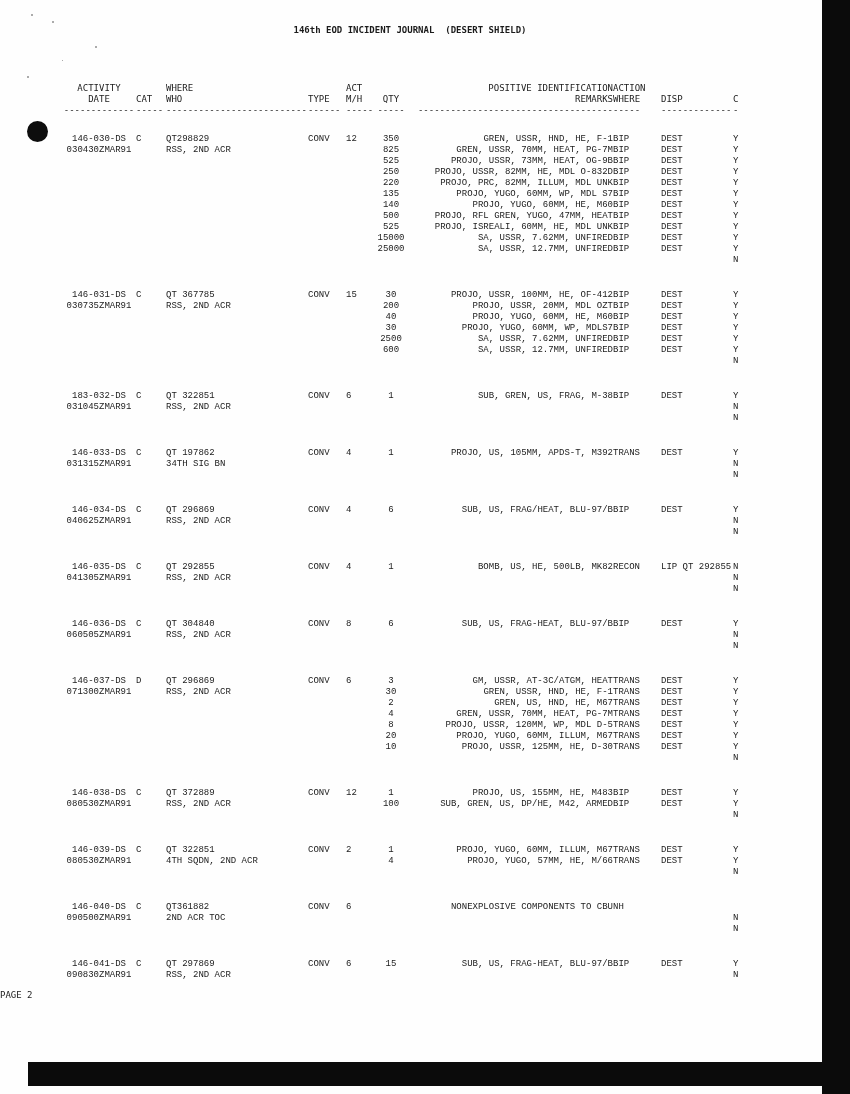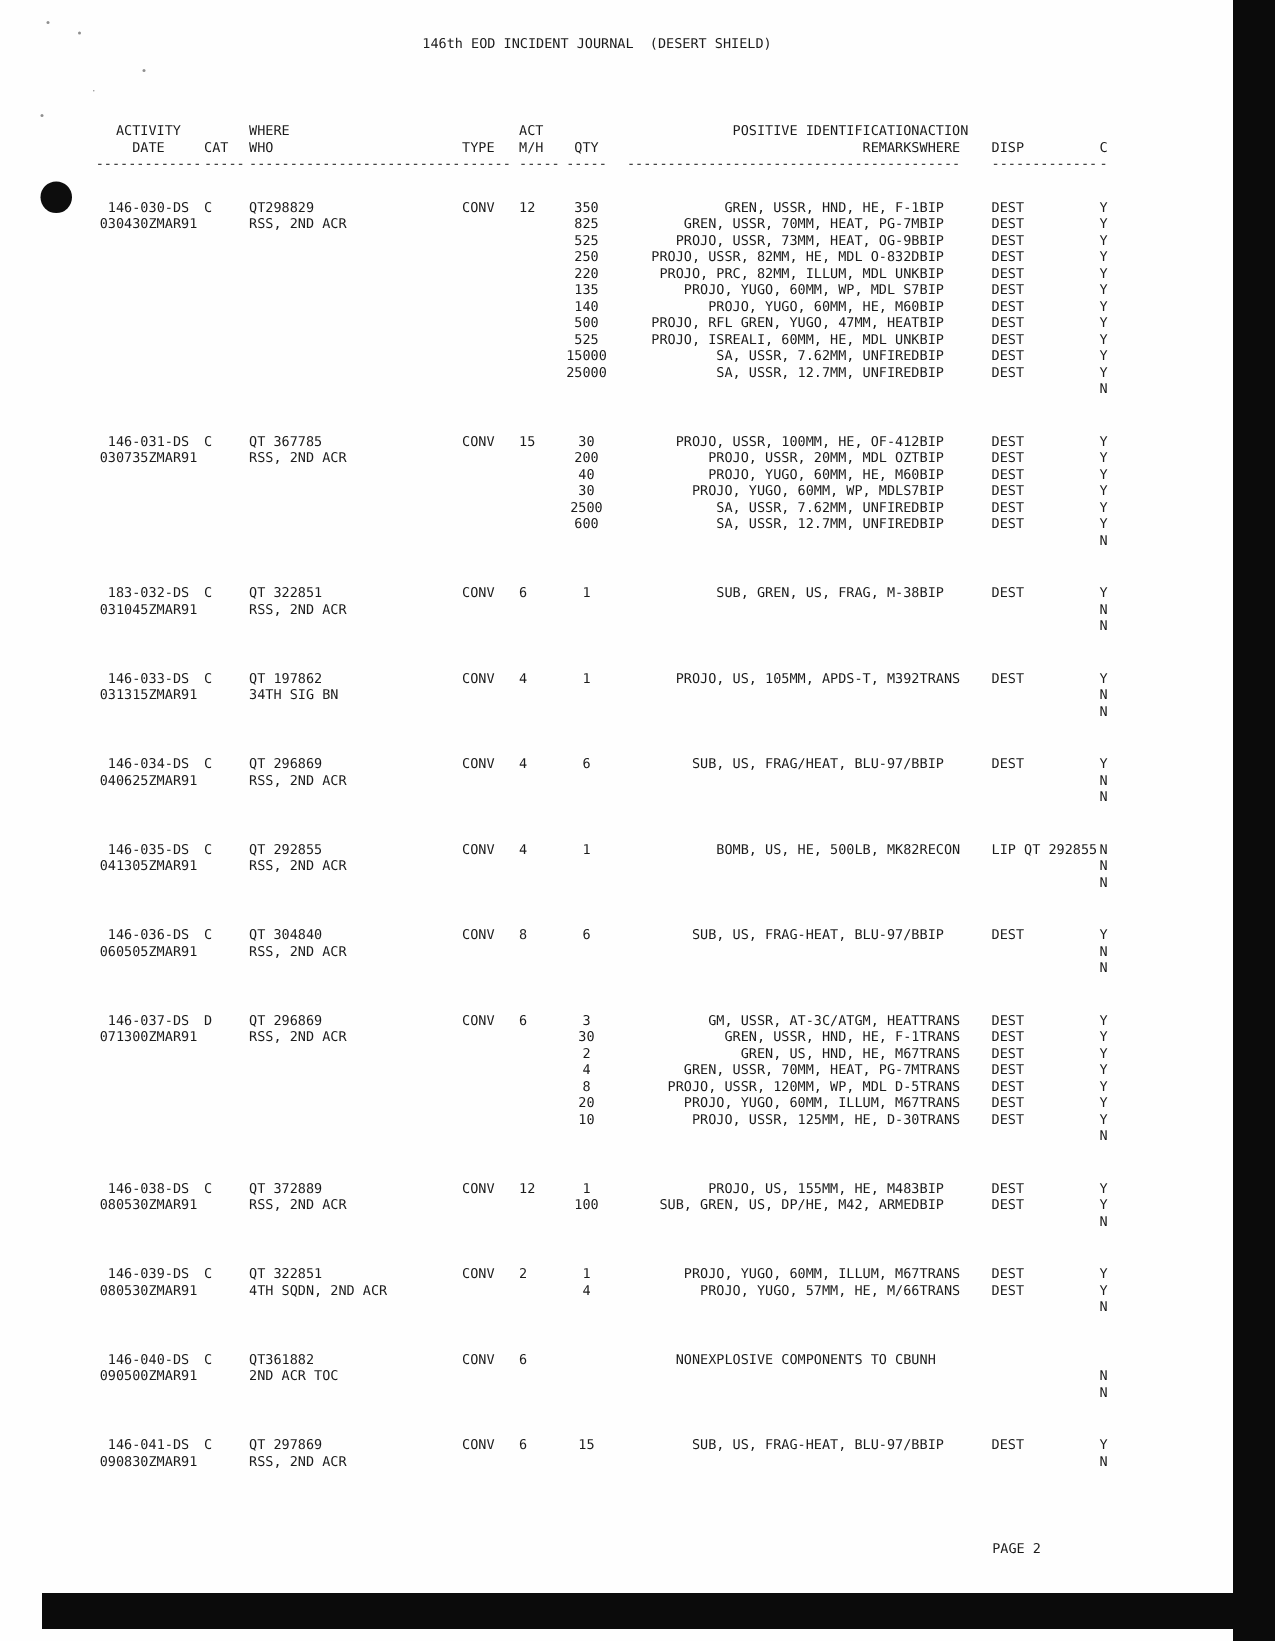--- a/index.html
+++ b/index.html
@@ -6,29 +6,29 @@
   .page{
     position:relative;
     width:850px;height:1094px;
     background:#fefefe;
     overflow:hidden;
     font-family:"DejaVu Sans Mono", monospace;
     font-size:9px;
     color:#1b1b1b;
   }
   .doc-title{
-    position:absolute;top:25px;left:0;width:796px;
-    text-align:center;white-space:pre;font-weight:normal;
+    position:absolute;top:25px;left:12px;width:796px;
+    text-align:center;white-space:pre;font-weight:bold;
   }
   .doc-footer{
-    position:absolute;top:1028px;left:0;width:694px;
-    text-align:right;white-space:pre;
+    position:absolute;top:990px;left:0;width:694px;
+    text-align:left;white-space:pre;
   }
   .doc-table{position:absolute;left:62px;top:83px;width:700px;}
-  #entries{margin-top:18px;}
+  #entries{margin-top:18px;font-family:Liberation Mono, monospace;}
   .entry{margin-bottom:24px;}
   .trow{display:flex;height:11px;line-height:11px;white-space:pre;}
   .cell{display:inline-block;flex:none;white-space:pre;overflow:visible;}
   .c0{width:74px;text-align:center;}
   .c1{width:30px;}
   .c2{width:142px;}
   .c3{width:38px;}
   .c4{width:30px;}
   .c5{width:30px;text-align:center;}
   .c6{width:198px;padding-left:9px;text-align:right;}

